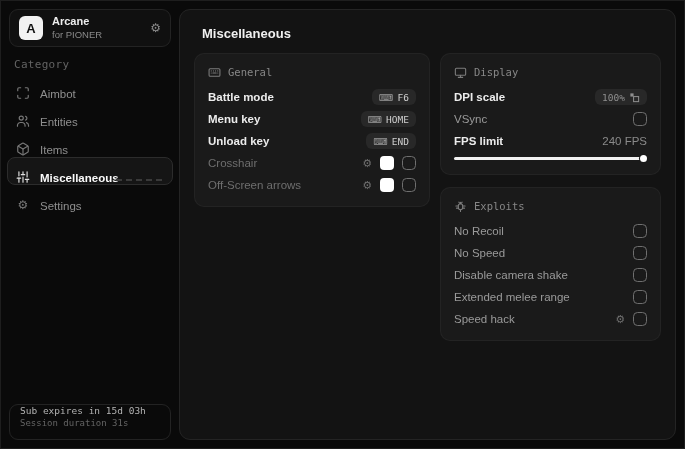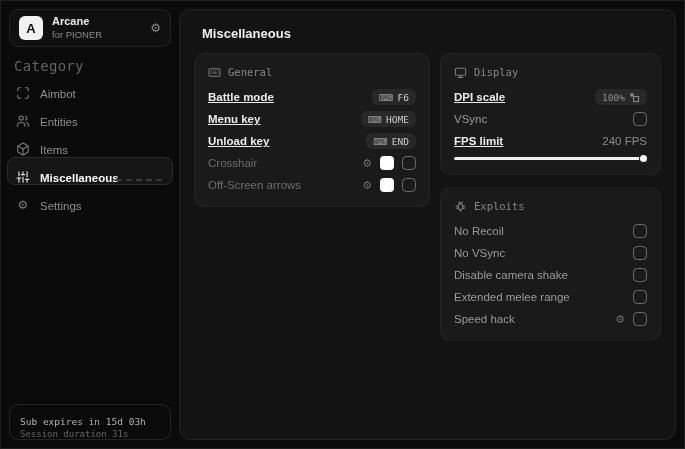--- a/index.html
+++ b/index.html
@@ -22,42 +22,42 @@
     display:flex; align-items:center; justify-content:center;
     color:#111; font-weight:700; font-size:13px;
   }
   .app-meta { flex:1; line-height:1.25; }
   .app-name { color:#ededed; font-size:11px; font-weight:700; }
   .app-sub  { color:#8a8a8a; font-size:9.5px; }
   .glyph { font-family:"DejaVu Sans", sans-serif; }
   .hdr-gear { color:#8b8b8b; font-size:12px; cursor:default; }
   .cat-label {
     position:absolute; left:13px; top:57px;
-    color:#636363; font-size:14px; letter-spacing:.3px;
+    color:#636363; font-size:11px; letter-spacing:.3px;
     font-family:"DejaVu Sans Mono", monospace;
   }
   .nav { position:absolute; left:6px; top:72px; width:166px; }
   .nav-item {
     position:relative; height:28px; display:flex; align-items:flex-end; gap:10px;
     padding:0 8px; margin-bottom:0; border:1px solid transparent; border-radius:8px;
     color:#8f8f8f; font-size:11.5px; cursor:pointer;
   }
   .nav-item .nav-ic { width:14px; height:14px; color:#787878; display:flex; align-items:center; justify-content:center; }
   .nav-item.active {
     background:#151515; border-color:#2c2c2c; color:#fafafa; font-weight:700;
   }
   .nav-item.active .nav-ic { color:#e0e0e0; }
   .dash-decor {
     position:absolute; right:10px; bottom:3px; width:46px; height:0;
     border-bottom:2px dashed #3a3a3a;
   }
   .foot-card {
     position:absolute; left:8px; bottom:8px; width:162px; height:36px;
     border:1px solid #232323; border-radius:9px;
-    display:flex; flex-direction:column; justify-content:flex-end; padding:0 10px; gap:2px;
+    display:flex; flex-direction:column; justify-content:flex-start; padding:0 10px; gap:2px;
     font-family:"DejaVu Sans Mono", monospace;
     margin-top:27px;
   }
   .foot1 { color:#b3b3b3; font-size:9.5px; }
   .foot2 { color:#646464; font-size:9px; }
   
   .main {
     position:absolute; left:178px; top:8px; right:8px; bottom:8px;
     background:#131313; border:1px solid #242424; border-radius:11px;
     padding:14px;
@@ -70,21 +70,21 @@
   }
   .panel-general { width:236px; }
   .right-col { flex:1; display:flex; flex-direction:column; gap:12px; }
   .panel-head {
     display:flex; align-items:center; gap:7px; height:16px; margin-bottom:6px;
     color:#878787; font-size:10.5px; font-family:"DejaVu Sans Mono", monospace;
   }
   .panel-head .ph-ic { width:13px; height:13px; color:#7c7c7c; display:flex; align-items:center; justify-content:center; }
   .row { height:22px; display:flex; align-items:center; justify-content:space-between; }
   .lbl { font-size:11.5px; }
-  .lbl.bright { color:#ececec; font-weight:700;text-decoration:underline; }
+  .lbl.bright { color:#ececec; font-weight:700; }
   .lbl.dim    { color:#9a9a9a; }
   .lbl.muted  { color:#6e6e6e; }
   .kbd {
     display:inline-flex; align-items:center; gap:4px;
     background:#282828; border-radius:6px; height:16px; padding:0 7px;
     color:#cfcfcf; font-size:9.5px; font-family:"DejaVu Sans Mono", monospace; cursor:pointer;
   }
   .kbd .k-ic { color:#9a9a9a; font-size:10px; }
   .badge-dim { color:#8f8f8f; }
   .badge-dim .sc-ic { width:11px; height:11px; display:inline-flex; }
@@ -279,21 +279,21 @@
               </svg>
             </span>
             <span>Exploits</span>
           </div>
 
           <div class="row">
             <span class="lbl dim">No Recoil</span>
             <span class="checkbox"></span>
           </div>
           <div class="row">
-            <span class="lbl dim">No VSync</span>
+            <span class="lbl dim">No Speed</span>
             <span class="checkbox"></span>
           </div>
           <div class="row">
             <span class="lbl dim">Disable camera shake</span>
             <span class="checkbox"></span>
           </div>
           <div class="row">
             <span class="lbl dim">Extended melee range</span>
             <span class="checkbox"></span>
           </div>

